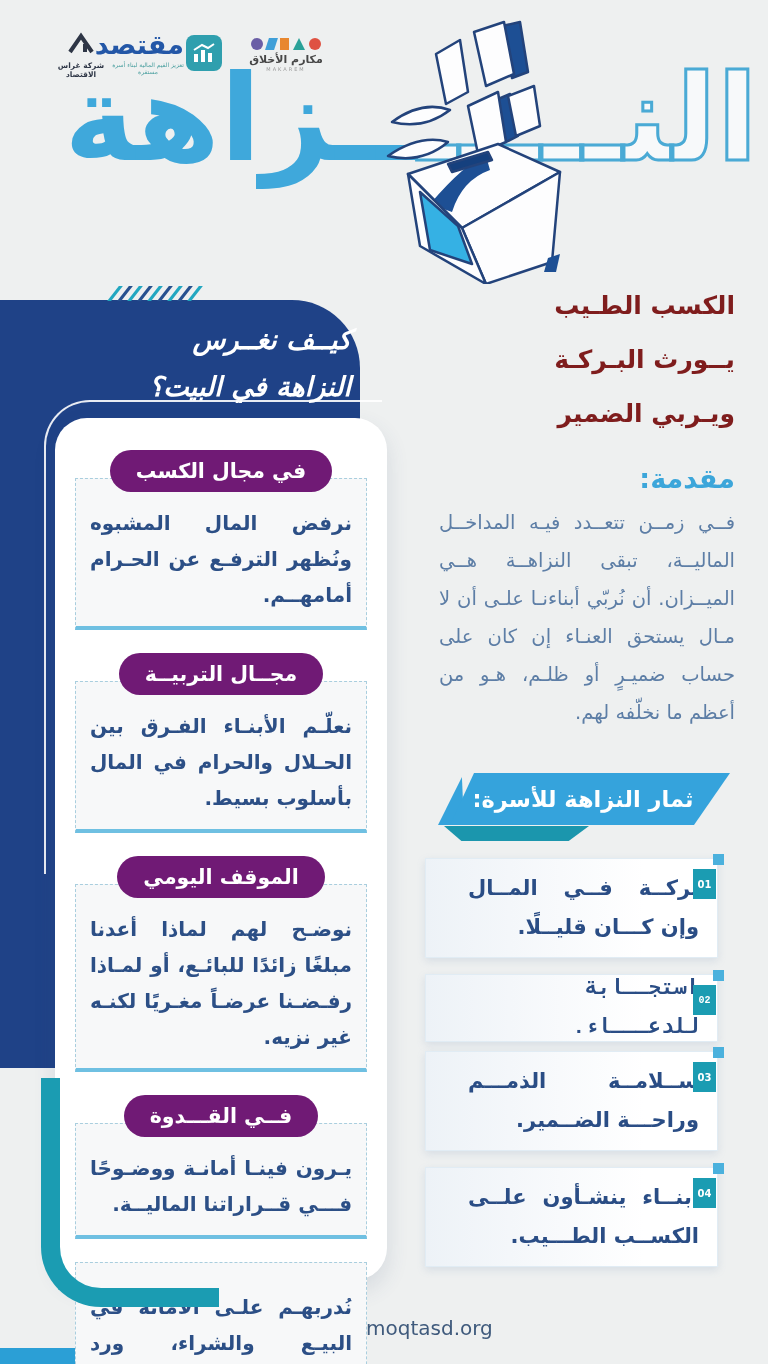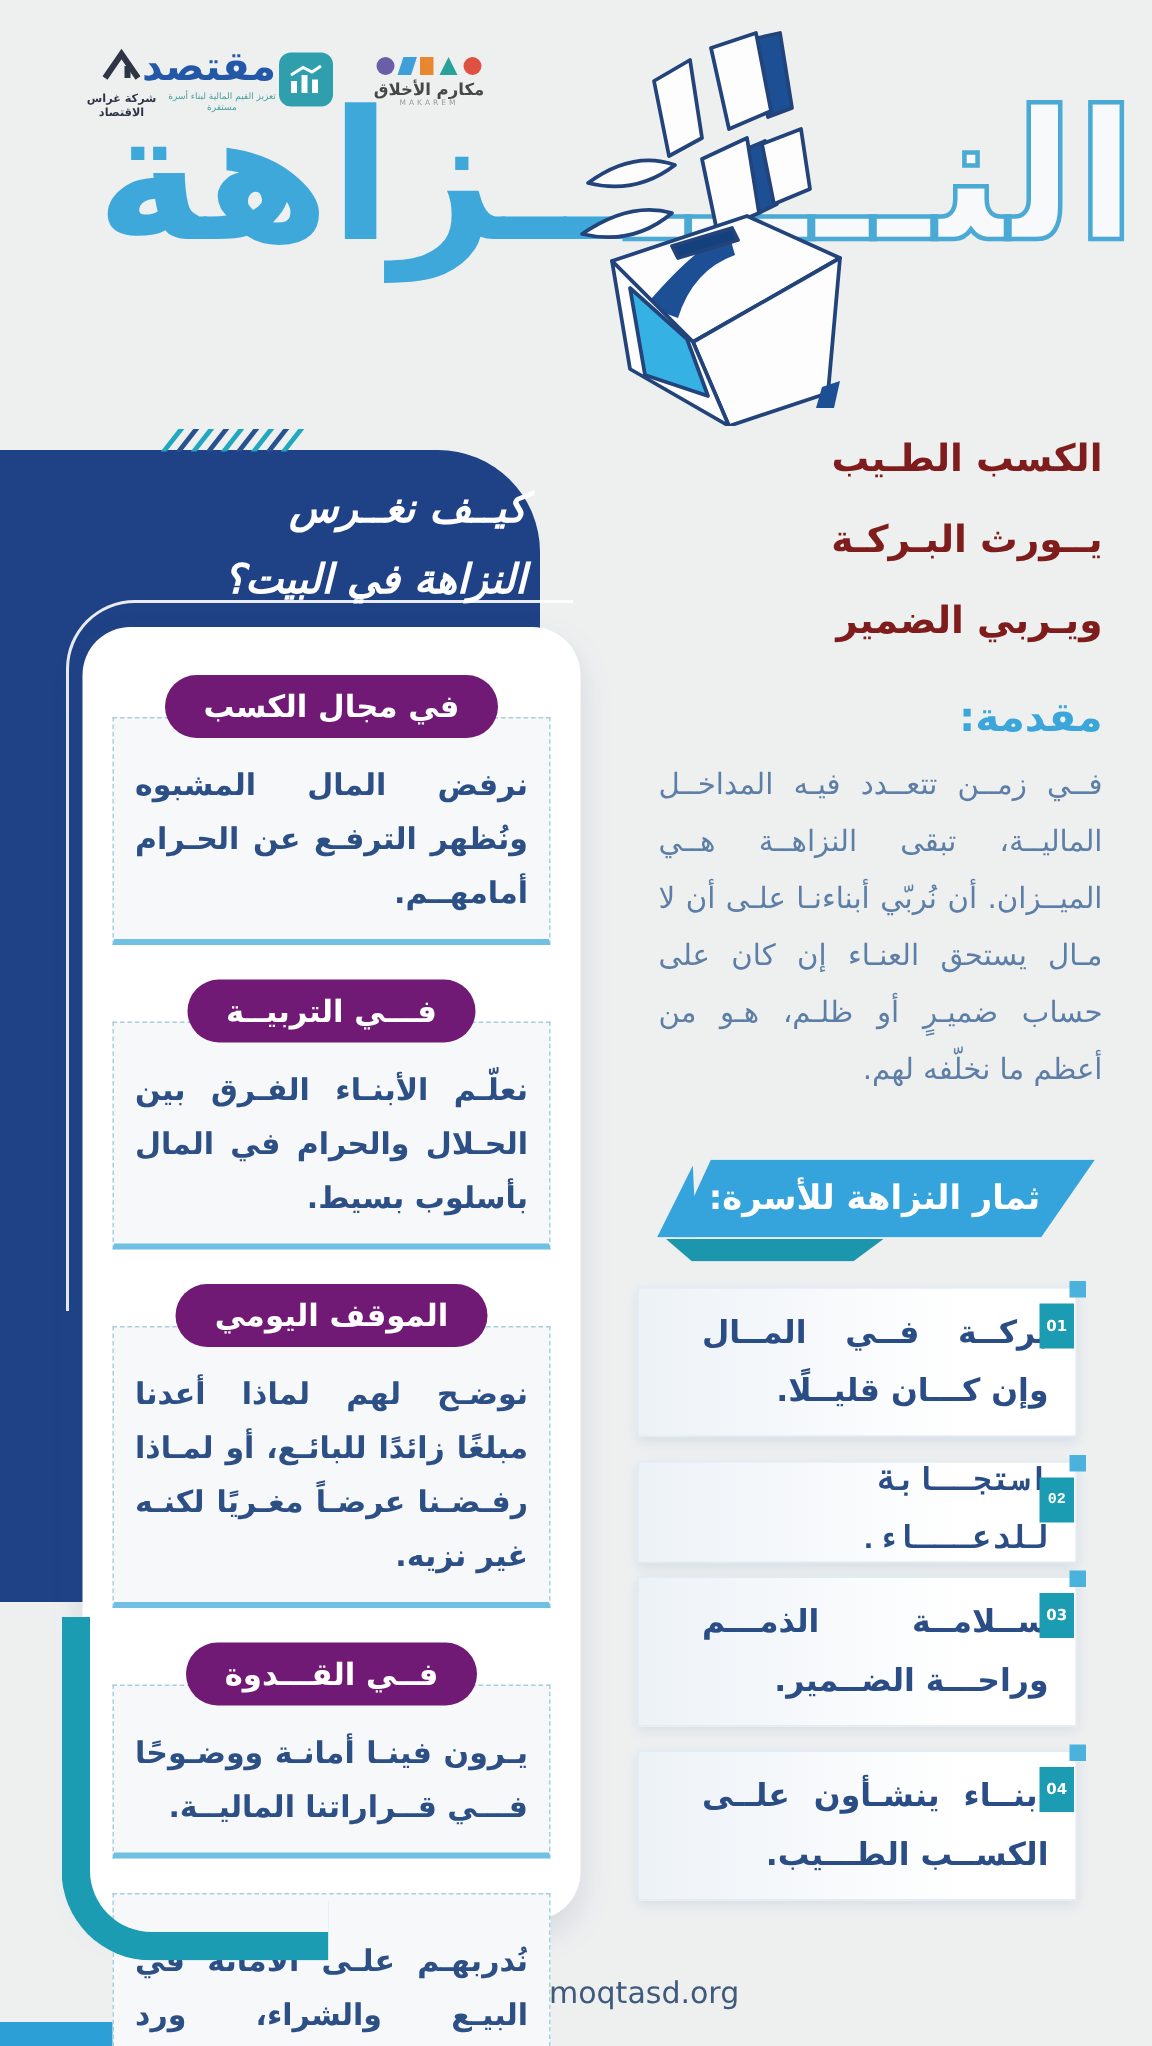--- a/index.html
+++ b/index.html
@@ -215,21 +215,21 @@
     <div>النزاهة في البيت؟</div>
   </div>
   <div class="abs card-outline"></div>
 
   <div class="abs main-card">
     <div class="tip">
       <div class="pill">في مجال الكسب</div>
       <div class="tip-body">نرفض المال المشبوه ونُظهر الترفـع عن الحـرام أمامهــم.</div>
     </div>
     <div class="tip">
-      <div class="pill">فـــي التربيــة</div>
+      <div class="pill">مجــال التربيــة</div>
       <div class="tip-body">نعلّـم الأبنـاء الفـرق بين الحـلال والحرام في المال بأسلوب بسيط.</div>
     </div>
     <div class="tip">
       <div class="pill">الموقف اليومي</div>
       <div class="tip-body">نوضـح لهم لماذا أعدنا مبلغًا زائدًا للبائـع، أو لمـاذا رفـضـنا عرضـاً مغـريًا لكنـه غير نزيه.</div>
     </div>
     <div class="tip">
       <div class="pill">فــي القـــدوة</div>
       <div class="tip-body">يـرون فينـا أمانـة ووضـوحًا فـــي قــراراتنا الماليــة.</div>
     </div>

